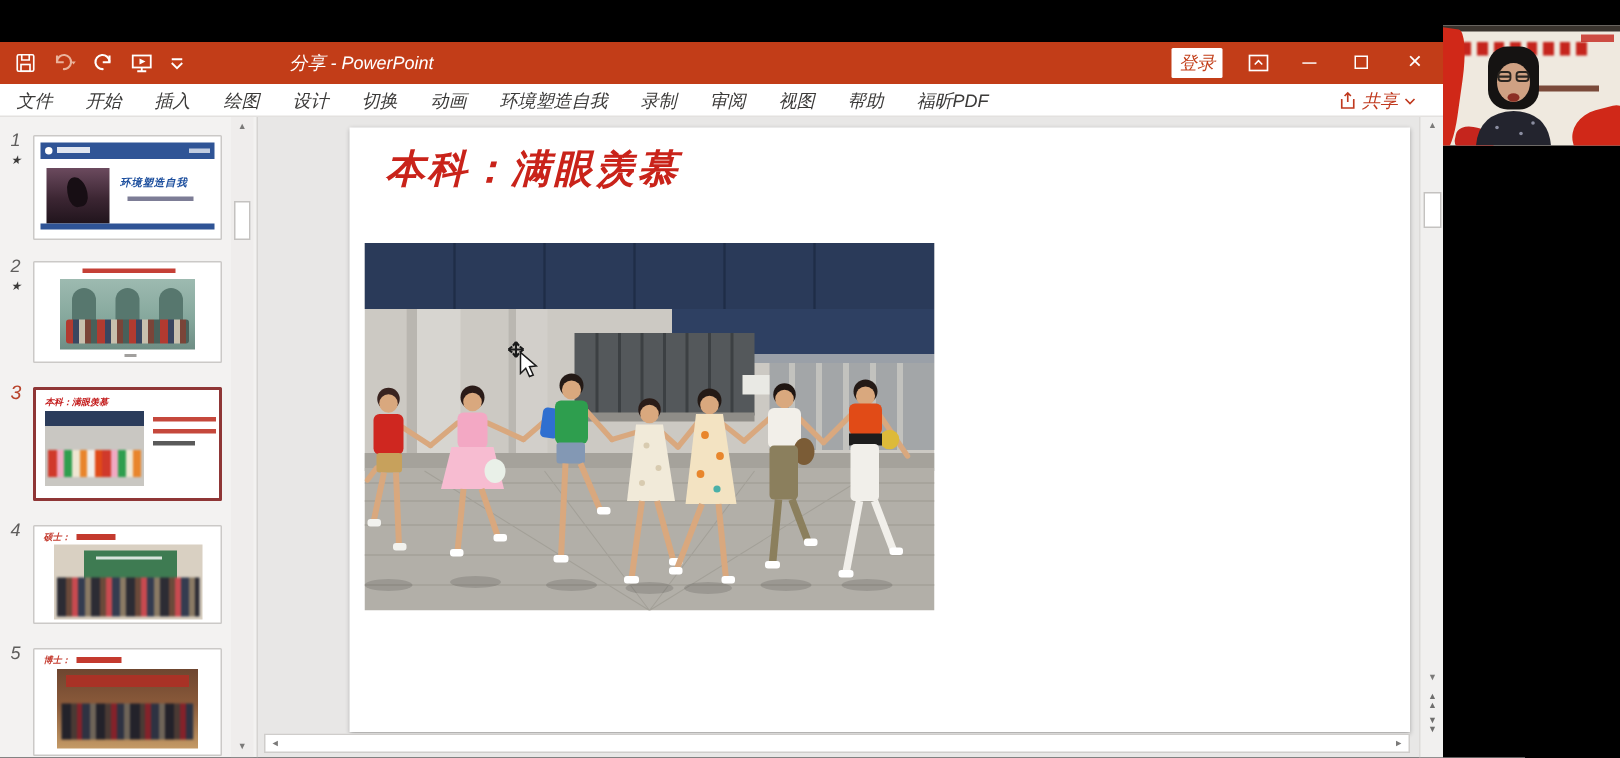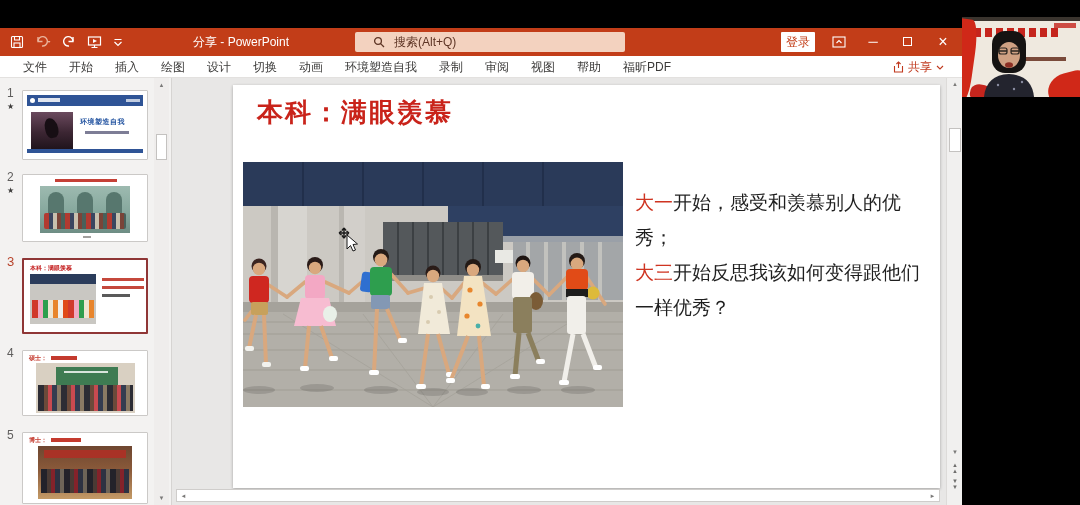--- a/index.html
+++ b/index.html
@@ -1,35 +1,35 @@
 <!DOCTYPE html>
 <html><head>
 <meta charset="utf-8">
 <style>
   * { margin:0; padding:0; box-sizing:border-box; }
   body { background:#000; font-family:"Liberation Sans", sans-serif; }
-  .screen { position:relative; width:1080px; height:505px; background:#000; overflow:hidden; }
+  .screen { position:relative; width:1080px; height:505px; background:#000; overflow:hidden;font-style:italic; }
 
   
   .pp { position:absolute; left:0; top:28px; width:962px; height:477px; background:#fff; }
 
   
   .titlebar { position:relative; height:28px; background:#c23d18; }
   .qat { position:absolute; left:10px; top:0; height:28px; display:flex; align-items:center; gap:11px; }
   .qbtn { display:flex; align-items:center; }
   .wtitle { position:absolute; left:193px; top:0; height:28px; line-height:28px; color:#fff; font-size:12px; white-space:nowrap; }
   .search { position:absolute; left:355px; top:4px; width:270px; height:20px; background:#f3d2bf; border-radius:2px; display:flex; align-items:center; padding-left:18px; gap:9px; }
   .search span { font-size:12px; color:#5e3525; }
   .login { position:absolute; left:781px; top:4px; width:34px; height:20px; background:#fff; color:#c23d18; font-size:12px; text-align:center; line-height:20px; border-radius:1px; }
   .wc { position:absolute; top:0; width:30px; height:28px; color:#fff; text-align:center; line-height:28px; font-size:13px; }
   .wc.ropts { left:824px; } .wc.min { left:858px; } .wc.res { left:892px; } .wc.cls { left:928px; }
   .restore-box { display:inline-block; width:9px; height:9px; border:1px solid #fff; margin-top:9px; }
 
   
-  .tabrow { position:relative; height:22px; background:#fff; border-bottom:1px solid #e3e1df; display:flex; align-items:center; padding-left:12px; }
+  .tabrow { position:relative; height:22px; background:#fff; border-bottom:1px solid #e3e1df; display:flex; align-items:center; padding-left:0; }
   .tab { font-size:12px; color:#3b3a39; padding:0 11px; line-height:22px; white-space:nowrap; }
   .share { position:absolute; right:18px; top:0; height:22px; display:flex; align-items:center; gap:4px; color:#c0391e; font-size:12px; }
 
   
   .work { position:relative; width:962px; height:427px; display:flex; }
 
   
   .panel { position:relative; width:172px; height:427px; background:#f3f2f1; border-right:1px solid #d6d4d2; overflow:hidden; }
   .snum { position:absolute; left:7px; font-size:12px; color:#5f5e5d; }
   .snum.sel { color:#b8442c; font-size:13px; }
@@ -158,27 +158,20 @@
               <path d="M7.5 10 v2 M4.5 12.5 h6" stroke="#fff" stroke-width="1.2"></path>
             </svg>
         </span>
         <span class="qbtn">
           <svg width="10" height="12" viewBox="0 0 10 12">
               <path d="M1.5 3.5 h7 M1.5 6 l3.5 3.5 L8.5 6" fill="none" stroke="#fff" stroke-width="1.2"></path>
             </svg>
         </span>
       </div>
       <div class="wtitle">分享 - PowerPoint</div>
-      <div class="search">
-        <svg width="12" height="12" viewBox="0 0 12 12">
-            <circle cx="5" cy="5" r="3.4" fill="none" stroke="#5e3525" stroke-width="1.3"></circle>
-            <path d="M7.6 7.6 L11 11" stroke="#5e3525" stroke-width="1.3"></path>
-          </svg>
-        <span>搜索(Alt+Q)</span>
-      </div>
       <div class="login">登录</div>
       <div class="wc ropts">
         <svg width="14" height="12" viewBox="0 0 14 12" style="margin-top:8px">
             <rect x="1" y="1" width="12" height="10" fill="none" stroke="#fff" stroke-width="1.1"></rect>
             <path d="M4.5 7 L7 4.5 L9.5 7" fill="none" stroke="#fff" stroke-width="1.1"></path>
           </svg>
       </div>
       <div class="wc min">─</div>
       <div class="wc res"><span class="restore-box"></span></div>
       <div class="wc cls" style="font-size:16px">×</div>
@@ -406,24 +399,20 @@
               <circle cx="350" cy="131" r="6.5" fill="#ddba3a"></circle>
               <rect x="323" y="107" width="22" height="21" rx="4" fill="#e14b17"></rect>
               <rect x="323" y="127" width="22" height="8" fill="#1d1d1d"></rect>
               <rect x="324" y="134" width="19" height="38" rx="3" fill="#f1efea"></rect>
               <path d="M330 172 L321 220 M340 172 L353 206" stroke="#f1efea" stroke-width="5"></path>
               <rect x="316" y="218" width="10" height="5" rx="2" fill="#fff"></rect>
                 <rect x="350" y="203" width="9" height="5" rx="2" fill="#fff"></rect>
             </g>
           </svg>
 
-          <div class="sbody">
-            <p><span class="hl">大一</span><span>开始，感受和羡慕别人的优秀；</span></p>
-            <p><span class="hl">大三</span><span>开始反思我该如何变得跟他们一样优秀？</span></p>
-          </div>
 
           <svg class="cursor" viewBox="0 0 22 26">
             <g stroke="#1a1a1a" stroke-width="1.4" fill="none">
               <path d="M6 1 V11 M1 6 H11"></path>
               <path d="M6 1 L4 3.5 M6 1 L8 3.5 M6 11 L4 8.5 M6 11 L8 8.5 M1 6 L3.5 4 M1 6 L3.5 8 M11 6 L8.5 4 M11 6 L8.5 8"></path>
             </g>
             <path d="M9 8 L9 22 L12.5 18.5 L15 24 L17.5 23 L15 17.5 L19.5 17 Z" fill="#fff" stroke="#1a1a1a" stroke-width="1"></path>
           </svg>
         </div>
 

